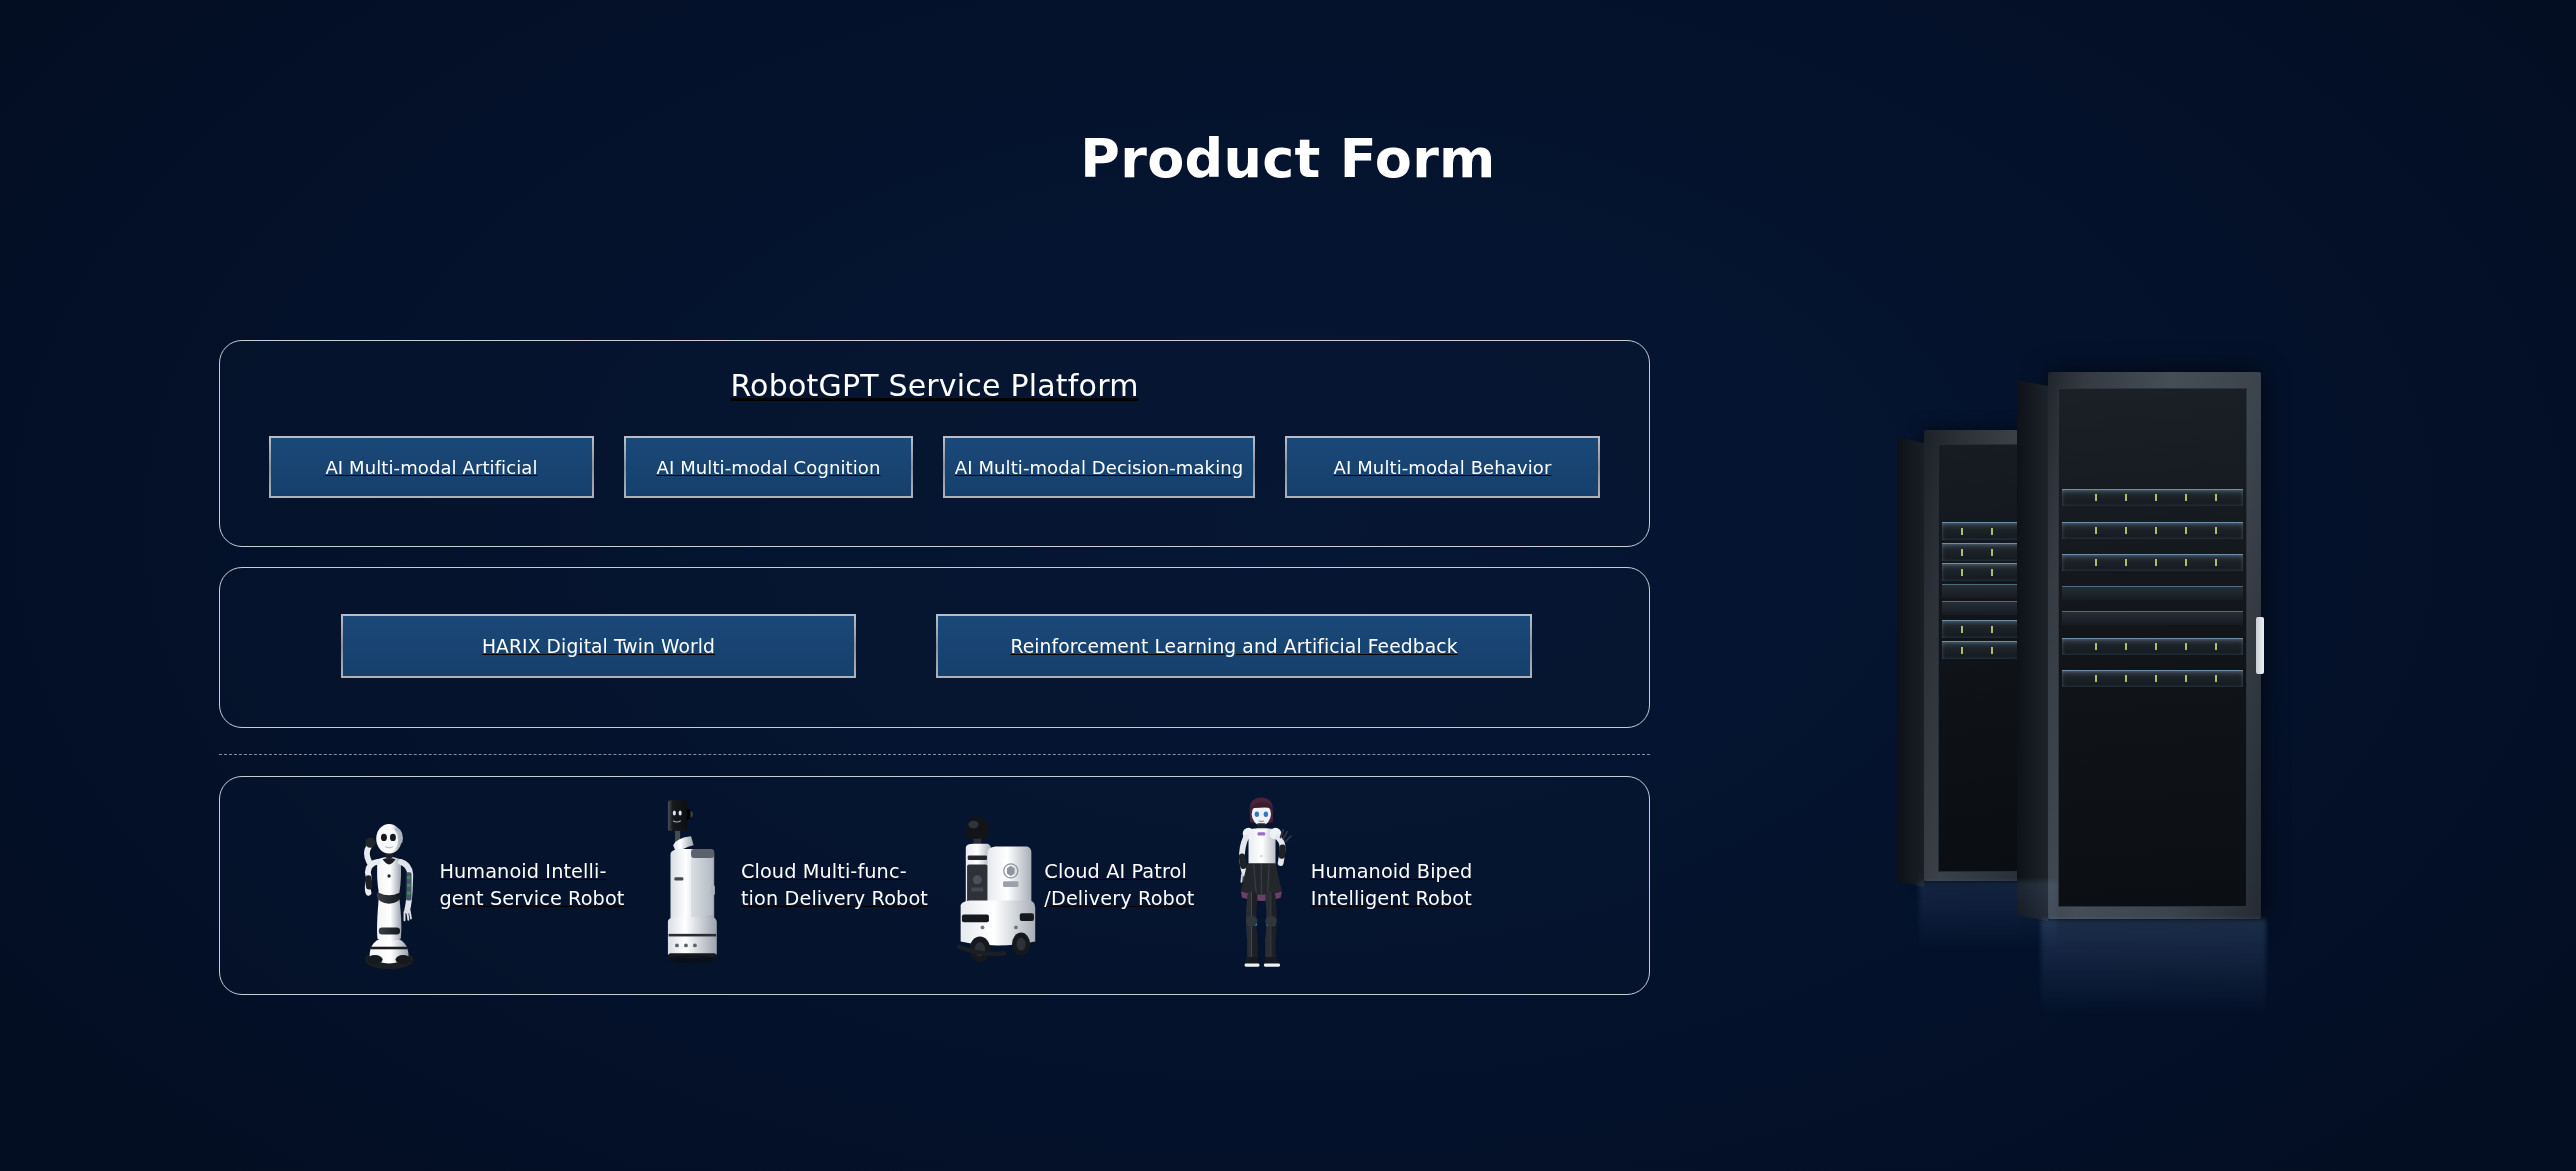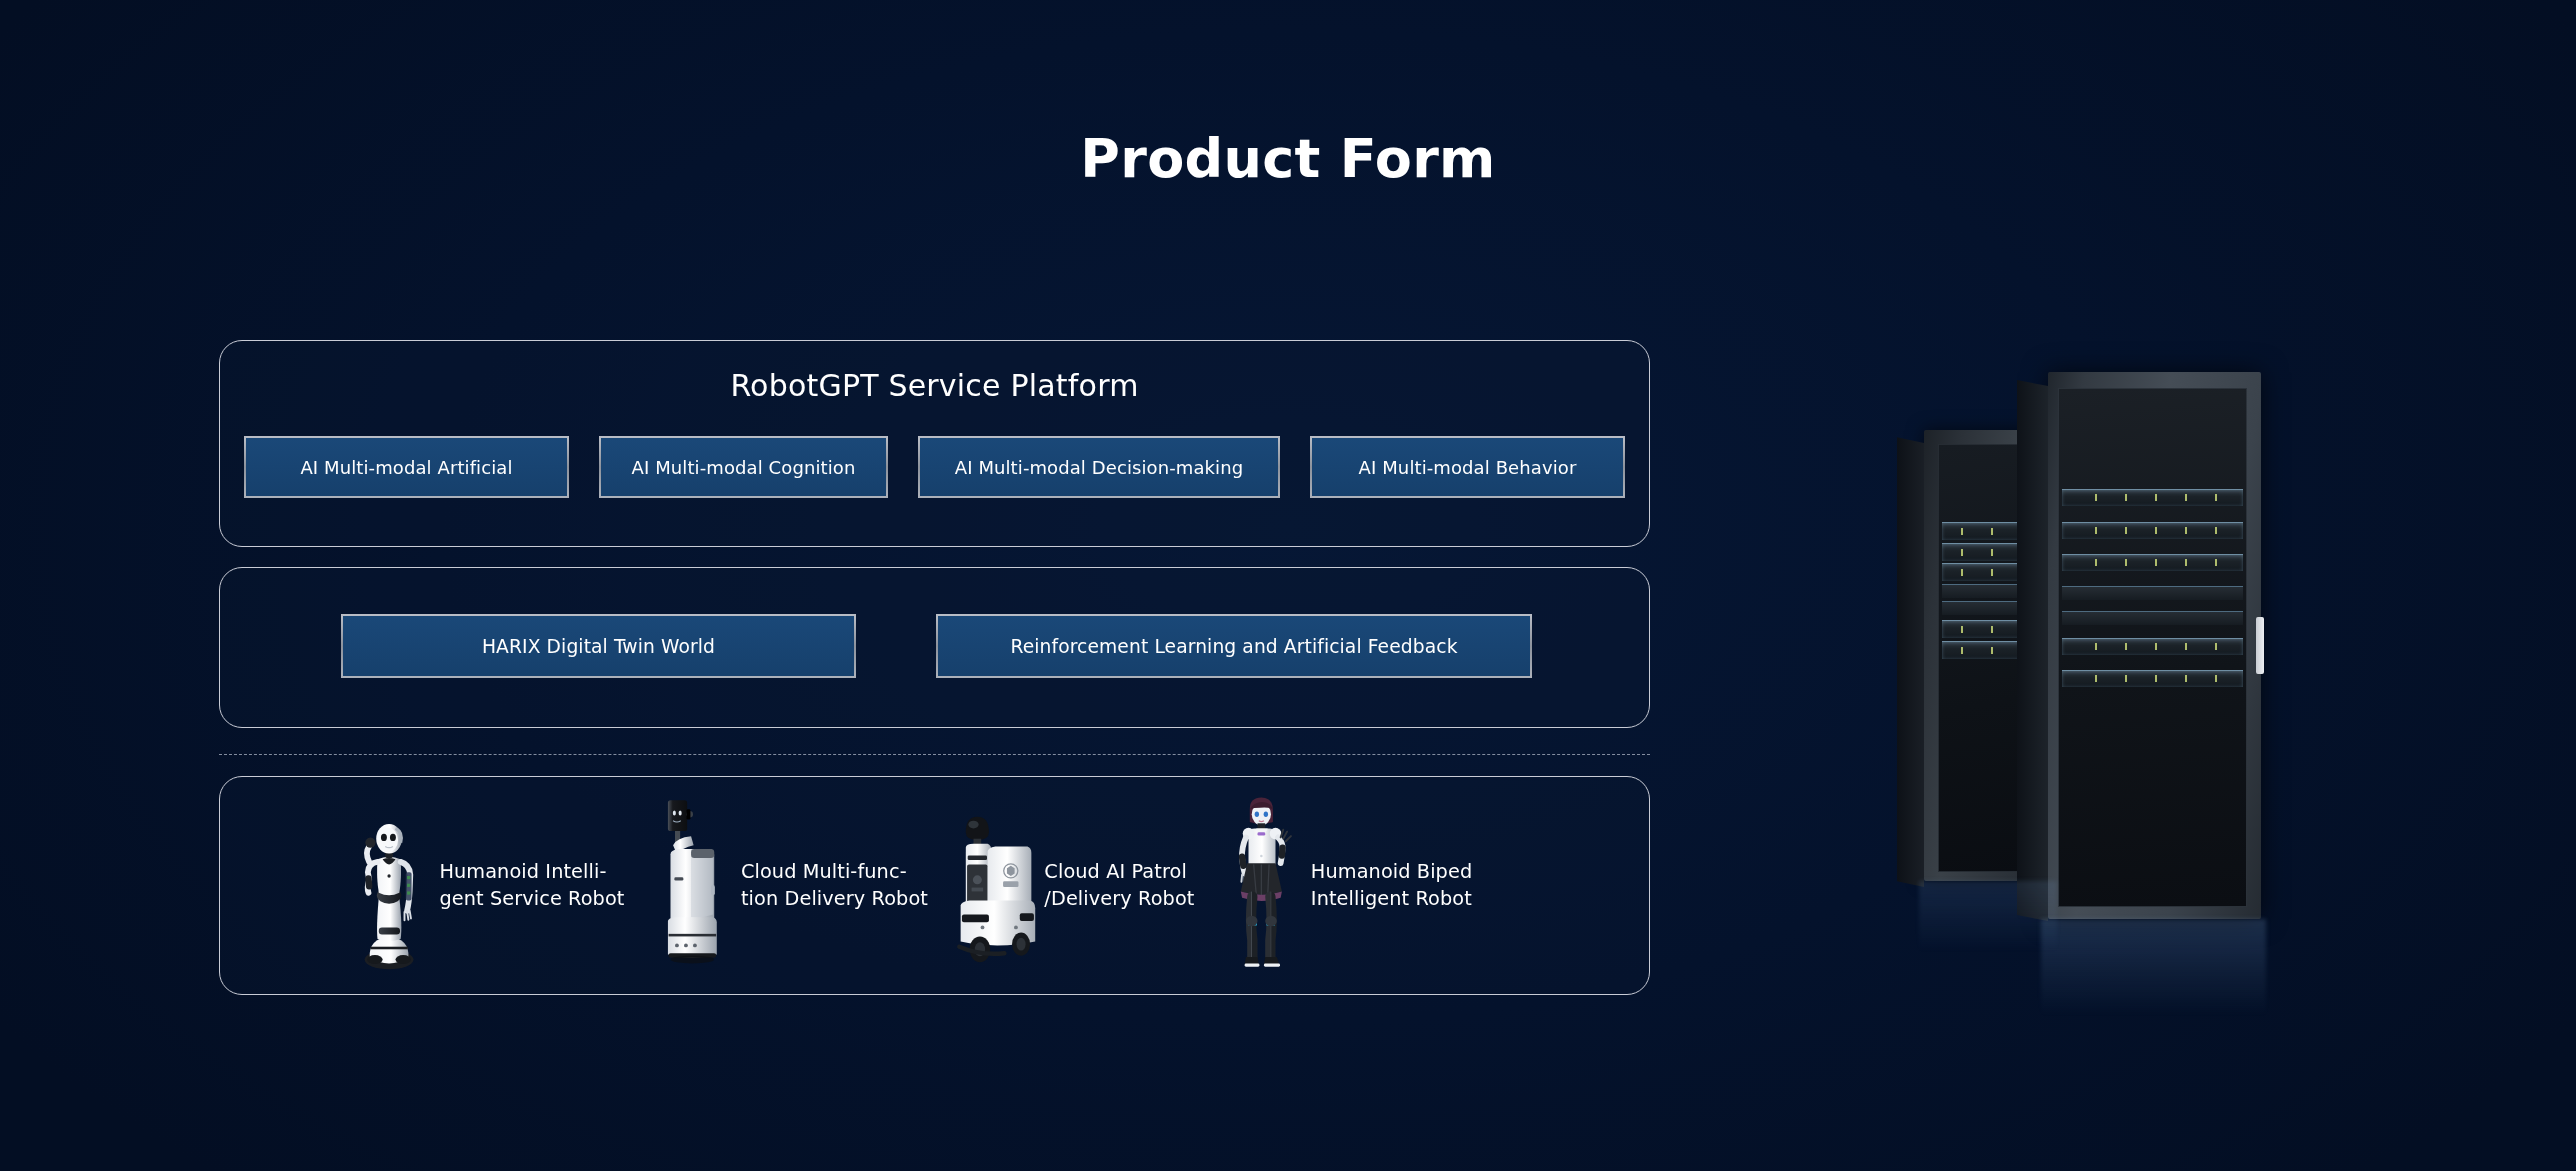--- a/index.html
+++ b/index.html
@@ -29,20 +29,21 @@
     letter-spacing: 0.3px;
     font-family: "DejaVu Sans", sans-serif;
   }
 
   
   .platform-block {
     position: absolute;
     left: 219px;
     top: 340px;
     width: 1431px;
+    text-decoration: underline;
   }
 
   .card {
     position: relative;
     border: 1.9px solid #c9ccd6;
     border-radius: 23px;
     background: rgba(8, 22, 48, 0.35);
     box-sizing: border-box;
   }
 
@@ -77,21 +78,21 @@
     justify-content: center;
     height: 62px;
     box-sizing: border-box;
     padding: 0 16.7px;
     white-space: nowrap;
     letter-spacing: 0.1px;
   }
   .pill.wide { height: 64px; font-size: 18.7px; }
   #pill-p0 { width: 325px; }
   #pill-p1 { width: 289px; }
-  #pill-p2 { width: 362px; }
+  #pill-p2 { width: 312px; }
   #pill-p3 { width: 315px; }
 
   .pill-row-mid {
     display: flex;
     justify-content: flex-start;
     gap: 80px;
     margin-top: 46px;
     padding-left: 121px;
   }
   #pill-m0 { width: 515px; }

